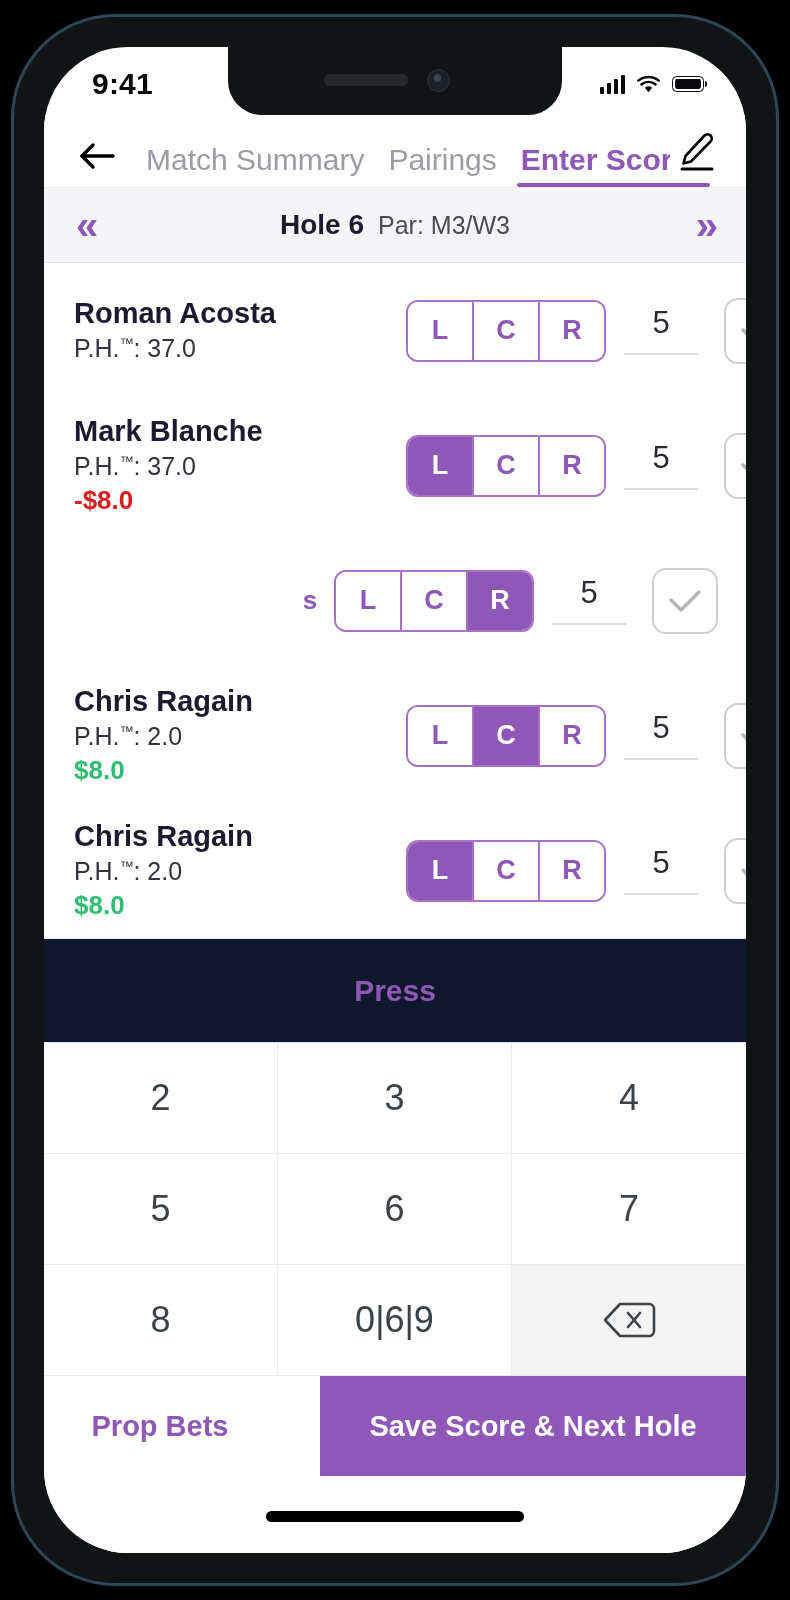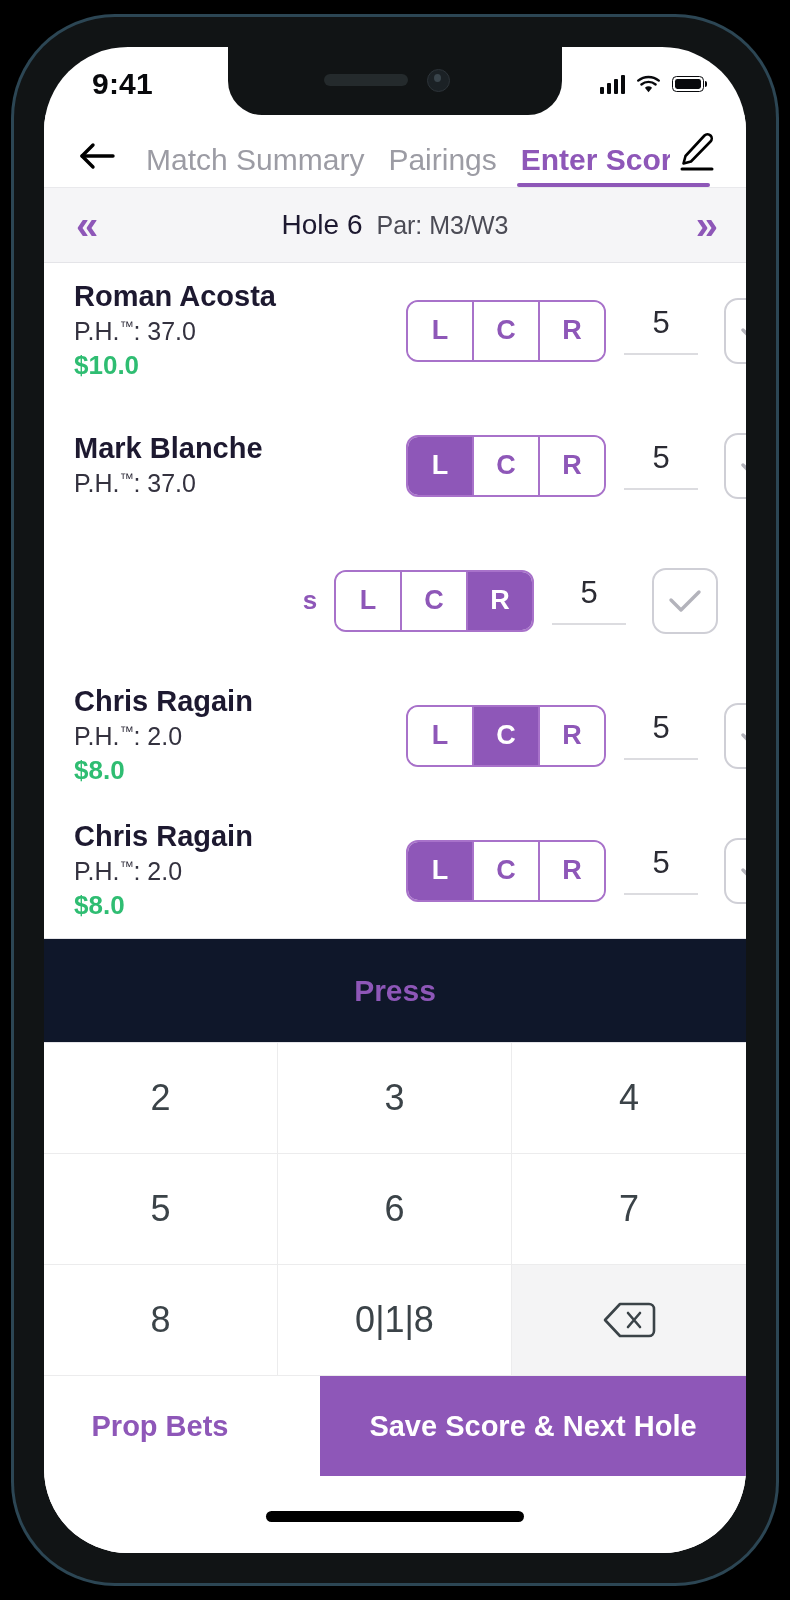--- a/index.html
+++ b/index.html
@@ -147,21 +147,21 @@
     border-bottom:1px solid #e4e4e8;
     padding:0 26px;
   }
   .chev{
     font-size:40px; color:#8e57b8; font-weight:700;
     line-height:1; cursor:pointer;
     padding:0 6px;
     letter-spacing:-4px;
   }
   .hole-center{ display:flex; align-items:baseline; gap:14px; }
-  .hole-title{ font-size:28px; font-weight:400; color:#1d1930; }
+  .hole-title{ font-size:28px; font-weight:700; color:#1d1930; }
   .hole-par{ font-size:25px; font-weight:400; color:#4b4b55; }
 
   
   .players{ background:#fff; }
   .prow{
     display:flex; align-items:center;
     height:135px;
     padding:0 28px 0 30px;
   }
   .pinfo{ width:290px; flex:0 0 auto; }
@@ -327,21 +327,20 @@
          </div>
          <div class="chev">»</div>
        </div>
 
        <div class="players">
 
          <div class="prow">
            <div class="pinfo">
              <div class="pname">Roman Acosta</div>
              <div class="pph">P.H.<sup>™</sup>: 37.0</div>
-             <div class="pmoney pos">$10.0</div>
            </div>
            <div class="pmid">
              <div class="sflag"></div>
              <div class="lcr">
                <div>L</div>
                <div>C</div>
                <div>R</div>
              </div>
              <div class="pscore">
                <div class="val">5</div>
@@ -352,20 +351,21 @@
                  <path d="M3 12 L13 22 L31 4" stroke="#b3b3bb" stroke-width="3.4" fill="none" stroke-linecap="round" stroke-linejoin="round"></path>
                </svg>
              </div>
            </div>
          </div>
 
          <div class="prow">
            <div class="pinfo">
              <div class="pname">Mark Blanche</div>
              <div class="pph">P.H.<sup>™</sup>: 37.0</div>
+             <div class="pmoney neg">-$8.0</div>
            </div>
            <div class="pmid">
              <div class="sflag"></div>
              <div class="lcr">
                <div class="sel">L</div>
                <div>C</div>
                <div>R</div>
              </div>
              <div class="pscore">
                <div class="val">5</div>
@@ -456,21 +456,21 @@
        </div>
 
        <div class="keypad">
          <div class="key">2</div>
          <div class="key">3</div>
          <div class="key">4</div>
          <div class="key">5</div>
          <div class="key">6</div>
          <div class="key">7</div>
          <div class="key">8</div>
-         <div class="key">0|1|8</div>
+         <div class="key">0|6|9</div>
          <div class="key grey">
            <svg width="54" height="40" viewBox="0 0 54 40">
              <path d="M18 4 L47 4 a5 5 0 0 1 5 5 L52 31 a5 5 0 0 1 -5 5 L18 36 L3 20 Z" stroke="#3b4348" stroke-width="2.6" fill="none" stroke-linejoin="round"></path>
              <path d="M26 13 L38 27 M38 13 L26 27" stroke="#3b4348" stroke-width="2.6" stroke-linecap="round"></path>
            </svg>
          </div>
        </div>
 
        <div class="actions">
          <div class="prop">

